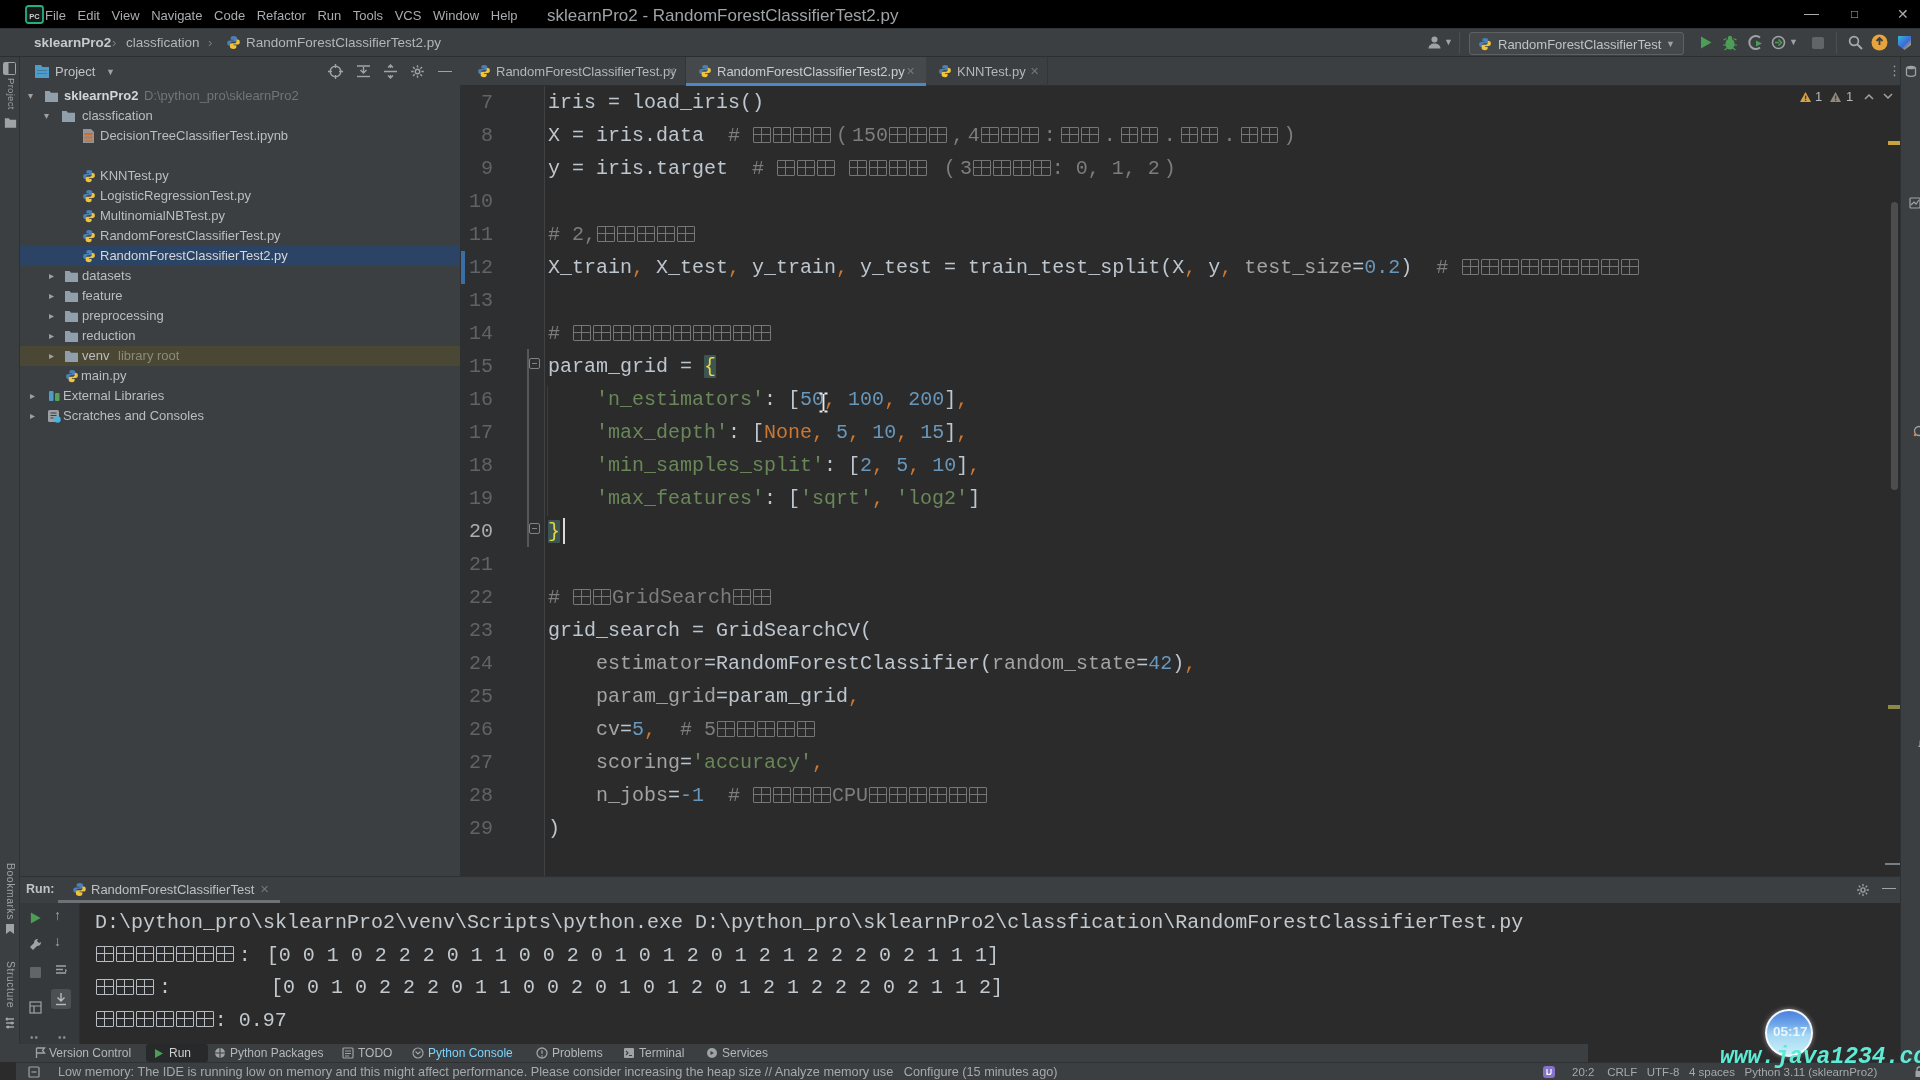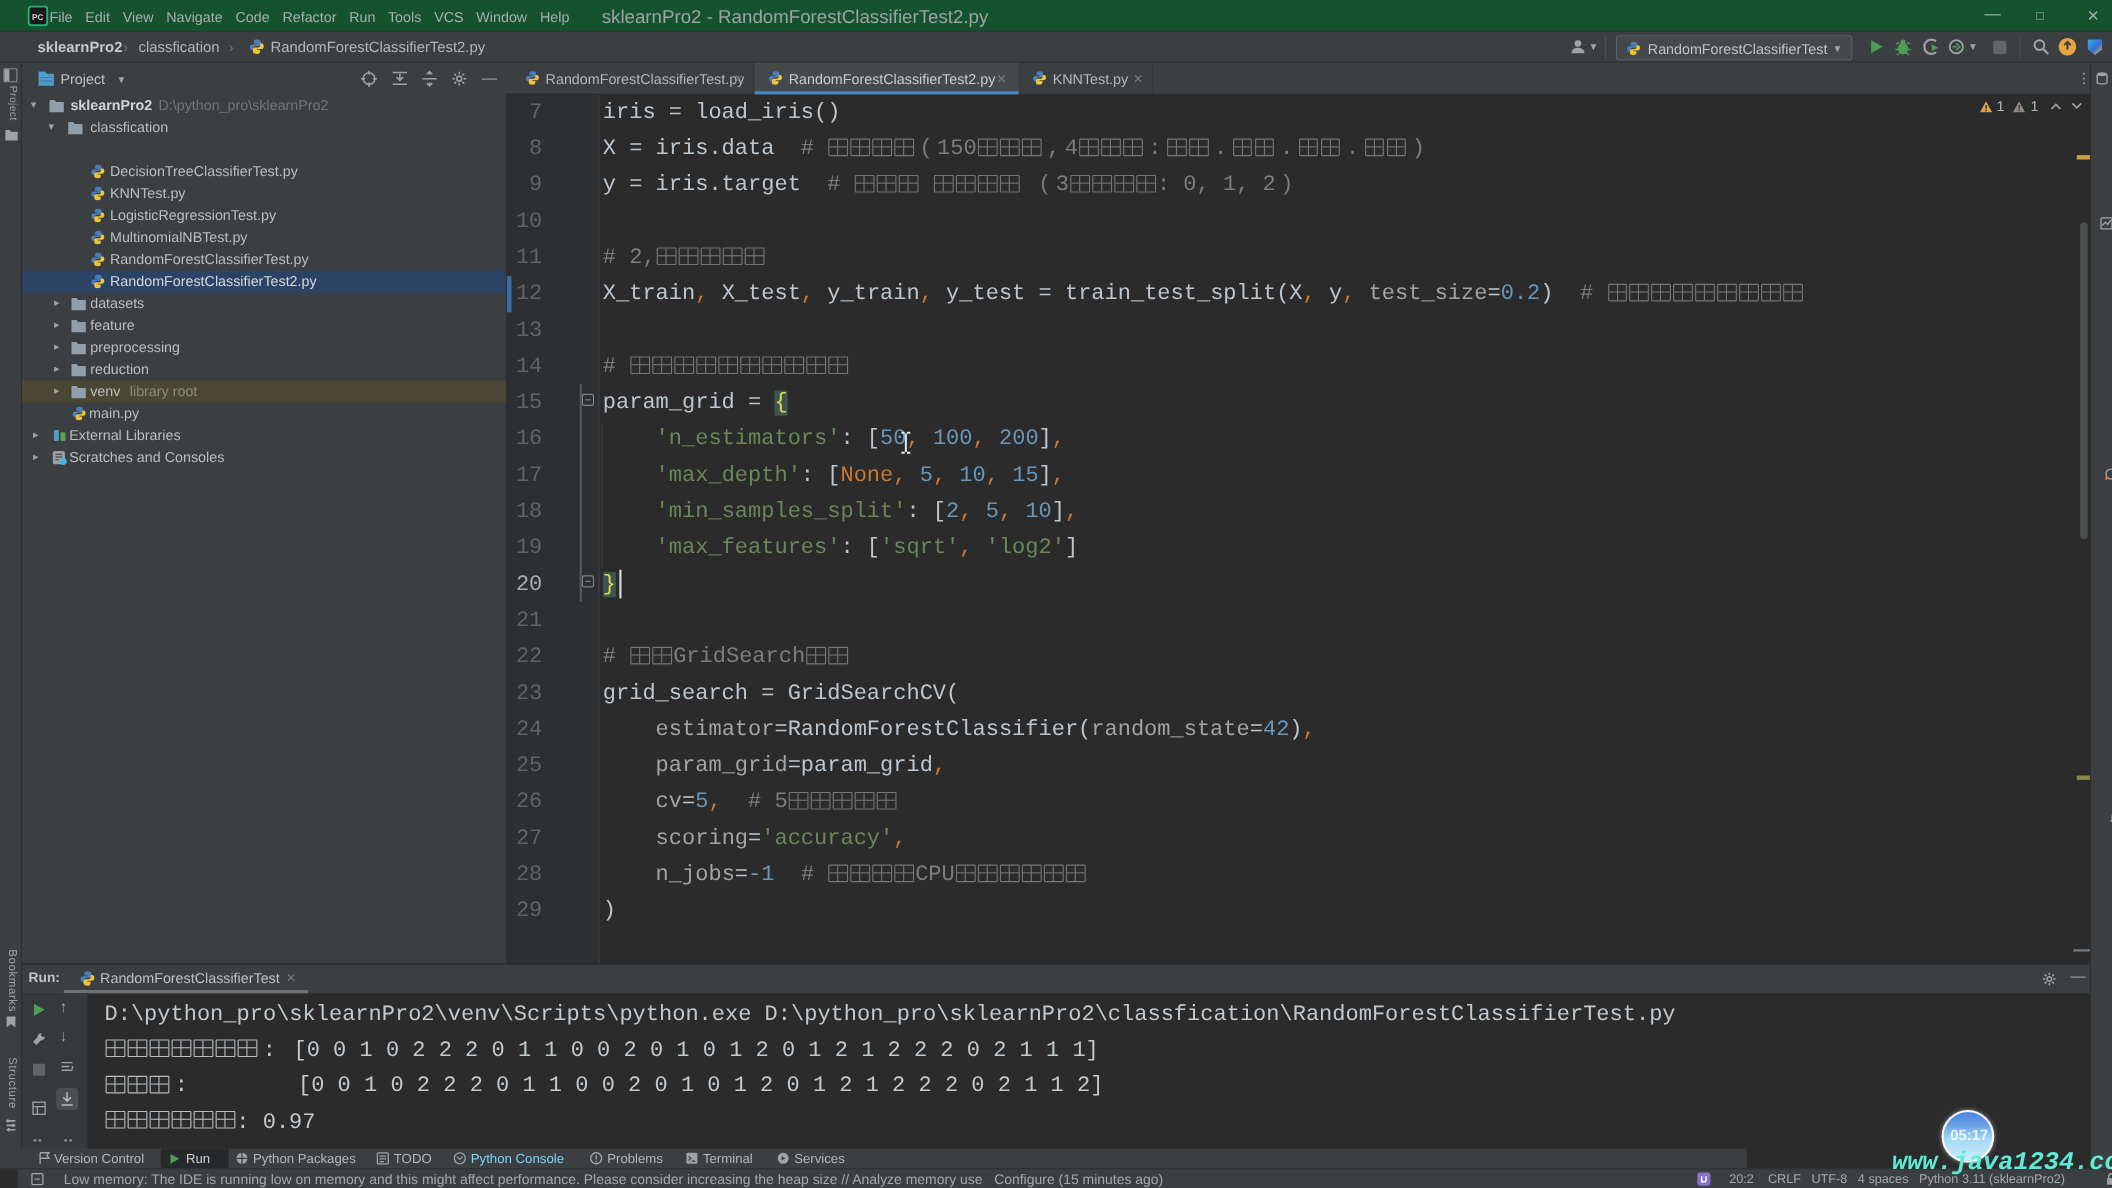--- a/index.html
+++ b/index.html
@@ -14,21 +14,21 @@
 .cj:after{content:"";position:absolute;top:0;bottom:0;left:45%;border-left:1.5px solid}
 .fw{display:inline-block;width:20px;text-align:center}
 .vtext{position:absolute;writing-mode:vertical-rl;font-size:11px;color:#9ea2a5;letter-spacing:.5px}
 .numhl{color:#a9aeb2}
 .brc{background:#3d5551;color:#e3d54e;border-radius:1px}
 .brc2{background:#3d5551;color:#e3d54e;border-radius:1px}
 </style></head>
 <body>
 <div id="w">
 
-<div class="r" id="titlebar" style="left:0;top:0;width:1920px;height:29px;background:#14532d;border-bottom:1px solid #313537">
+<div class="r" id="titlebar" style="left:0;top:0;width:1920px;height:29px;background:#000000;border-bottom:1px solid #313537">
  <svg class="r" style="left:25px;top:5px" width="19" height="19" viewBox="0 0 19 19">
         <rect x="1" y="1" width="17" height="17" rx="2.5" fill="#17191a" stroke="#27b07c" stroke-width="1.8"></rect>
         <text x="4.2" y="13.5" font-size="7.5" fill="#cfd2d4" font-family="Liberation Sans" font-weight="bold">PC</text>
       </svg>
  <span class="t" style="left:45px;top:8px;color:#a9adb0;font-size:13px;word-spacing:8px">File Edit View Navigate Code Refactor Run Tools VCS Window Help</span>
  <span class="t" style="left:547px;top:6px;color:#9fa3a6;font-size:17px">sklearnPro2 - RandomForestClassifierTest2.py</span>
  <span class="t" style="left:1804px;top:4px;color:#a9acae;font-size:15px">—</span>
  <span class="t" style="left:1851px;top:7px;color:#a9acae;font-size:12px">□</span>
  <span class="t" style="left:1897px;top:6px;color:#a9acae;font-size:14px">✕</span>
 </div>
@@ -179,26 +179,28 @@
    <span class="t" style="left:44px;top:0;color:#d3d5d7;font-weight:bold">sklearnPro2</span>
    <span class="t" style="left:124px;top:0;color:#70757a">D:\python_pro\sklearnPro2</span>
  </div>
  <div class="t" style="left:0;top:49px;width:440px;height:20px;line-height:20px">
    <span class="t" style="left:24px;color:#9da1a4;font-size:10px;top:0">▾</span>
    <svg class="r" style="left:41px;top:4px" width="15" height="13" viewBox="0 0 15 13">
           <path fill="#8fa0ac" d="M1 1h4.5L7 2.8h7V12H1z"></path>
         </svg>
    <span class="t" style="left:62px;top:0">classfication</span>
  </div>
- <div class="t" style="left:0;top:89px;width:440px;height:20px;line-height:20px">
-   <svg class="r" style="left:62px;top:3px" width="14" height="14" viewBox="0 0 16 16">
-          <path fill="#4a80b8" d="M8 1C5.5 1 5 2.2 5 3.1V5h3v.8H3.6C2.2 5.8 1.3 6.7 1.3 8.6c0 1.9 1 2.7 2.2 2.7h1.3V9.4c0-1.2 1-2.2 2.2-2.2h3c1 0 1.8-.8 1.8-1.8V3.1C11.8 2 10.5 1 8 1z"></path>
-          <path fill="#f0c33c" d="M8 15c2.5 0 3-1.2 3-2.1V11H8v-.8h4.4c1.4 0 2.3-.9 2.3-2.8 0-1.9-1-2.7-2.2-2.7h-1.3v1.9c0 1.2-1 2.2-2.2 2.2h-3c-1 0-1.8.8-1.8 1.8v2.3C4.2 14 5.5 15 8 15z"></path>
-        </svg>
-   <span class="t" style="left:80px;top:0">DecisionTreeClassifierTest.py</span>
+ <div class="t" style="left:0;top:69px;width:440px;height:20px;line-height:20px">
+   <svg class="r" style="left:62px;top:3px" width="13" height="14" viewBox="0 0 13 14">
+          <path fill="#ddd" d="M1 0h8l3 3v11H1z" opacity=".55"></path>
+          <rect x="2.5" y="4" width="8" height="2.2" fill="#d4682c"></rect>
+          <rect x="2.5" y="7.4" width="8" height="2.2" fill="#d4682c" opacity=".75"></rect>
+          <rect x="2.5" y="10.8" width="8" height="2.2" fill="#d4682c" opacity=".5"></rect>
+        </svg>
+   <span class="t" style="left:80px;top:0">DecisionTreeClassifierTest.ipynb</span>
  </div>
  <div class="t" style="left:0;top:109px;width:440px;height:20px;line-height:20px">
    <svg class="r" style="left:62px;top:3px" width="14" height="14" viewBox="0 0 16 16">
           <path fill="#4a80b8" d="M8 1C5.5 1 5 2.2 5 3.1V5h3v.8H3.6C2.2 5.8 1.3 6.7 1.3 8.6c0 1.9 1 2.7 2.2 2.7h1.3V9.4c0-1.2 1-2.2 2.2-2.2h3c1 0 1.8-.8 1.8-1.8V3.1C11.8 2 10.5 1 8 1z"></path>
           <path fill="#f0c33c" d="M8 15c2.5 0 3-1.2 3-2.1V11H8v-.8h4.4c1.4 0 2.3-.9 2.3-2.8 0-1.9-1-2.7-2.2-2.7h-1.3v1.9c0 1.2-1 2.2-2.2 2.2h-3c-1 0-1.8.8-1.8 1.8v2.3C4.2 14 5.5 15 8 15z"></path>
         </svg>
    <span class="t" style="left:80px;top:0">KNNTest.py</span>
  </div>
  <div class="t" style="left:0;top:129px;width:440px;height:20px;line-height:20px">
    <svg class="r" style="left:62px;top:3px" width="14" height="14" viewBox="0 0 16 16">

